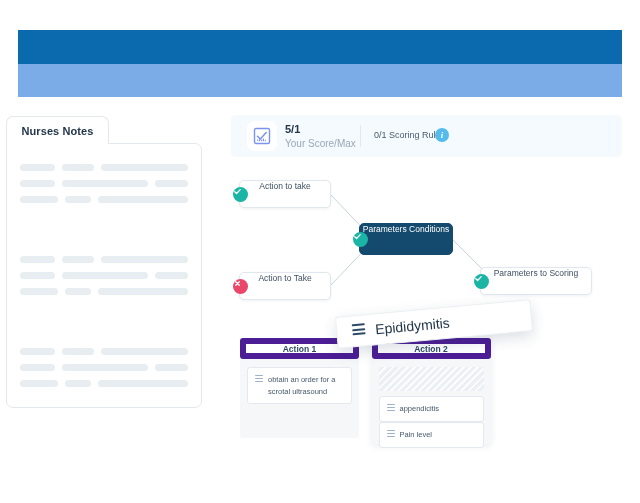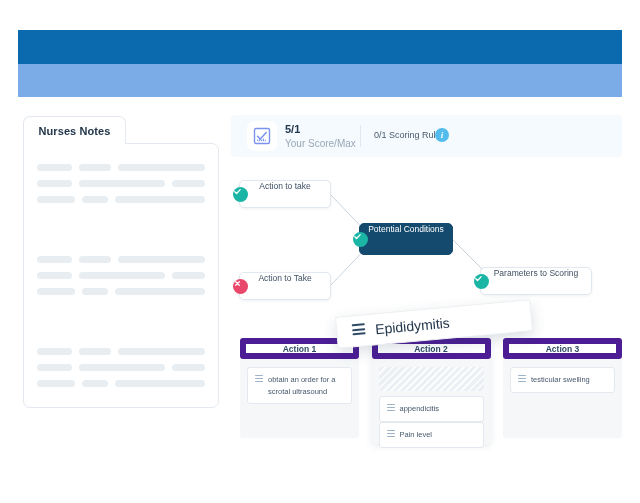--- a/index.html
+++ b/index.html
@@ -38,21 +38,21 @@
     left: 18px;
     top: 64px;
     width: 604px;
     height: 33px;
     background: #7cace7;
   }
 
   
   .notes-wrap {
     position: absolute;
-    left: 23px;
+    left: 6px;
     top: 116px;
     width: 196px;
     height: 292px;
   }
   .notes-tab {
     position: absolute;
     left: 0;
     top: 0;
     width: 103px;
     height: 28px;
@@ -441,21 +441,21 @@
     <div class="node node-light" style="left:14px; top:12px; width:92px; height:28px;">
       <span class="node-label">Action to take</span>
       <span class="badge badge-ok" style="left:-7px; top:6px;">
         <svg width="9" height="9" viewBox="0 0 10 10">
           <path d="M2 5.2 L4 7.2 L8 2.9" fill="none" stroke="#ffffff" stroke-width="1.4" stroke-linecap="round" stroke-linejoin="round"></path>
         </svg>
       </span>
     </div>
 
     <div class="node node-dark" style="left:134px; top:55px; width:94px; height:32px;">
-      <span class="node-label">Potential Conditions</span>
+      <span class="node-label">Parameters Conditions</span>
       <span class="badge badge-ok" style="left:-7px; top:8px;">
         <svg width="9" height="9" viewBox="0 0 10 10">
           <path d="M2 5.2 L4 7.2 L8 2.9" fill="none" stroke="#ffffff" stroke-width="1.4" stroke-linecap="round" stroke-linejoin="round"></path>
         </svg>
       </span>
     </div>
 
     <div class="node node-light" style="left:14px; top:104px; width:92px; height:28px;">
       <span class="node-label">Action to Take</span>
       <span class="badge badge-no" style="left:-7px; top:6px;">
@@ -502,33 +502,20 @@
           </span>
           <div class="card-label">Pain level</div>
         </div>
         <div class="card" style="top: 58px;">
           <span class="grip">
             <i></i>
             <i></i>
             <i></i>
           </span>
           <div class="card-label">appendicitis</div>
-        </div>
-      </div>
-      <div class="column" style="left: 263px; height: 100px;">
-        <div class="column-head">
-          <span class="column-head-label">Action 3</span>
-        </div>
-        <div class="card" style="top: 29px;">
-          <span class="grip">
-            <i></i>
-            <i></i>
-            <i></i>
-          </span>
-          <div class="card-label">testicular swelling</div>
         </div>
       </div>
     </div>
 
   <div class="drag-card">
     <span class="drag-grip">
       <i></i>
         <i></i>
         <i></i>
     </span>

